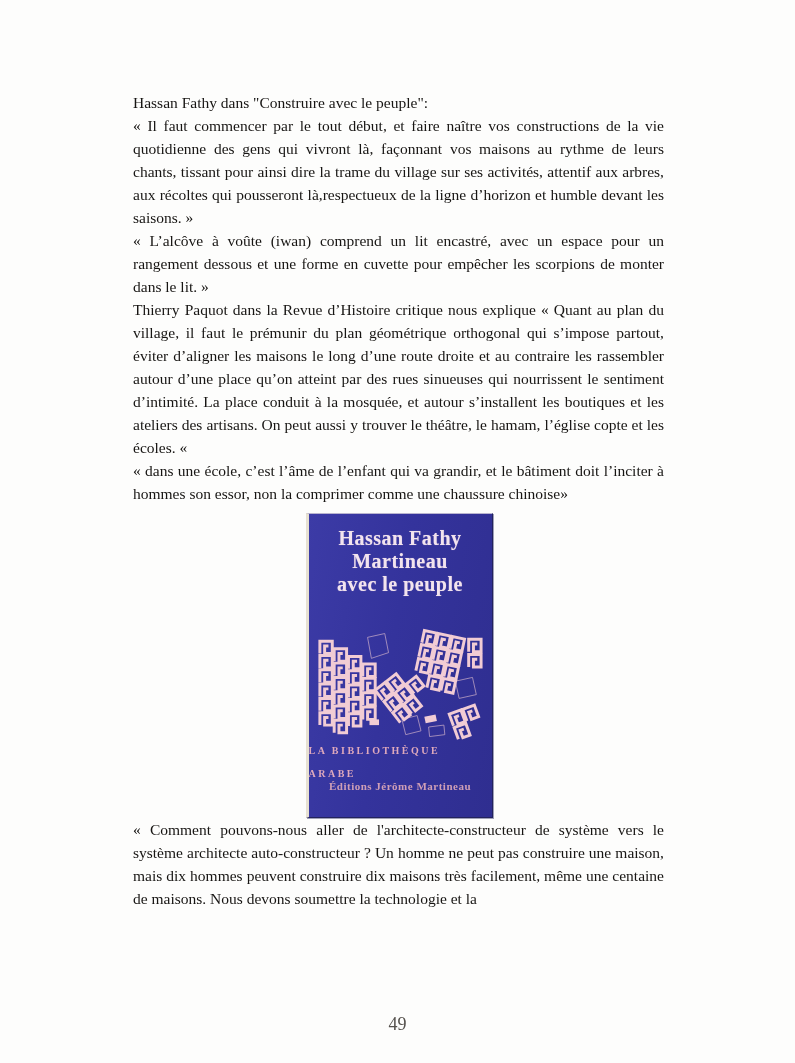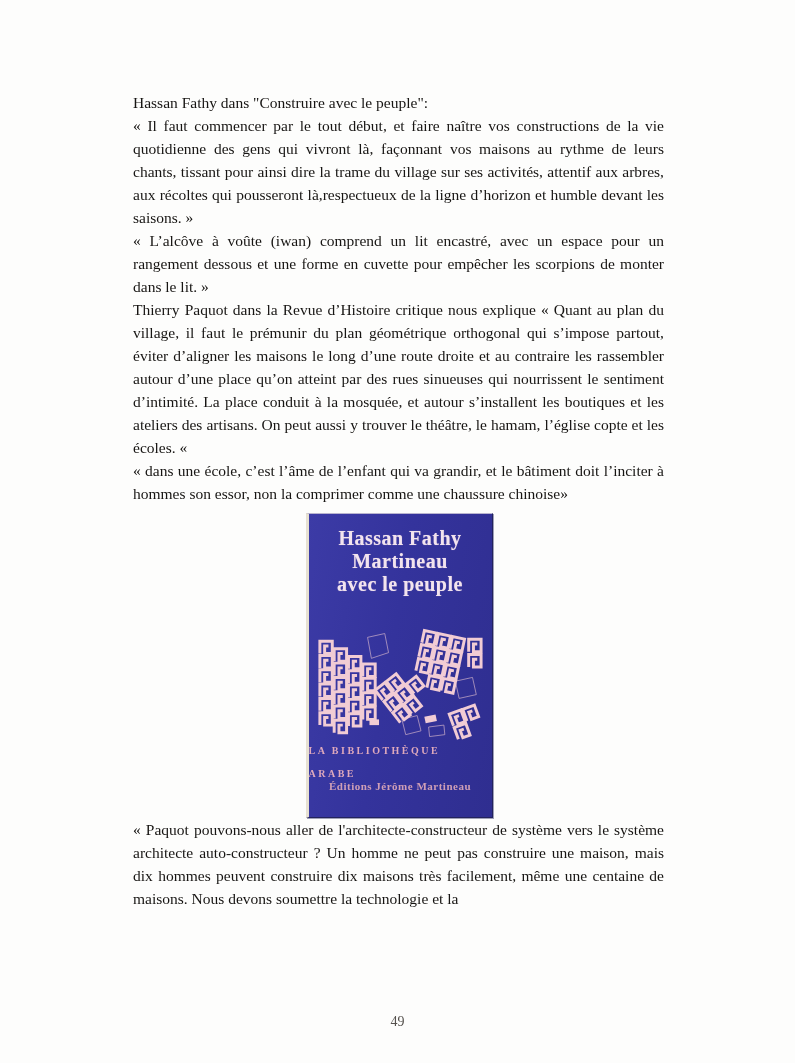--- a/index.html
+++ b/index.html
@@ -76,21 +76,21 @@
     letter-spacing: 0.5px;
     font-weight: bold;
   }
 
   .after-cover { margin-top: 29px; }
 
   .page-number {
     position: absolute;
     left: 0; right: 0; top: 1014px;
     text-align: center;
-    font-size: 14px;
+    font-size: 18px;
     color: #55514d;
   }
 </style>
 </head>
 <body>
 
 <div class="page">
 
   <div class="text-block">
 
@@ -186,19 +186,19 @@
             <rect x="116" y="96" width="12" height="7" transform="rotate(-12 122 99)"></rect>
             <rect x="58" y="100" width="10" height="6"></rect>
           </g>
         </svg>
 
         <div class="cover-collection">LA BIBLIOTHÈQUE ARABE</div>
         <div class="cover-publisher">Éditions Jérôme Martineau</div>
       </div>
     </div>
 
-    <p class="after-cover">« Paquot pouvons-nous aller de l'architecte-constructeur de système vers le système architecte auto-constructeur ? Un homme ne peut pas construire une maison, mais dix hommes peuvent construire dix maisons très facilement, même une centaine de maisons. Nous devons soumettre la technologie et la</p>
+    <p class="after-cover">« Comment pouvons-nous aller de l'architecte-constructeur de système vers le système architecte auto-constructeur ? Un homme ne peut pas construire une maison, mais dix hommes peuvent construire dix maisons très facilement, même une centaine de maisons. Nous devons soumettre la technologie et la</p>
 
   </div>
 
   <div class="page-number">49</div>
 
 </div>
 
 </body></html>

